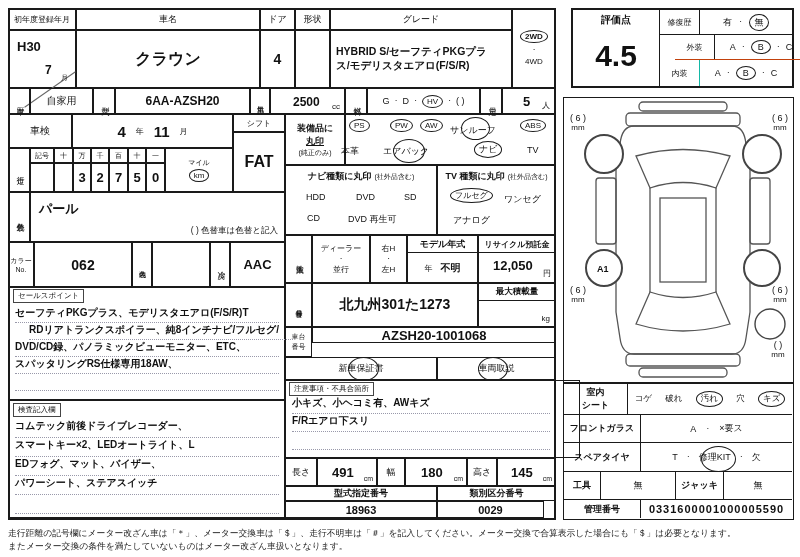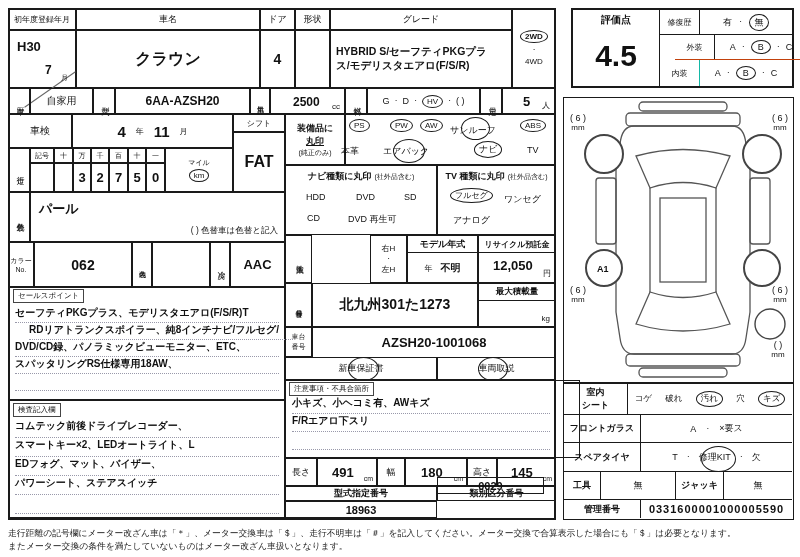--- a/index.html
+++ b/index.html
@@ -257,20 +257,25 @@
       <span class="s7">(社外品含む)</span>
     </div>
     <span class="a circ s8" style="left:12px;top:22px;">フルセグ</span>
     <span class="a s9" style="left:66px;top:27px;">ワンセグ</span>
     <span class="a s9" style="left:15px;top:48px;">アナログ</span>
   </div>
 
   <div class="a bd fx vt s8" style="left:285px;top:235px;width:27px;height:48px;">
       <span>輸入車</span>
     </div>
+  <div class="a bd col s8" style="left:312px;top:235px;width:58px;height:48px;">
+    <span>ディーラー</span>
+    <span class="s7">・</span>
+    <span>並行</span>
+  </div>
   <div class="a bd col s8" style="left:370px;top:235px;width:37px;height:48px;">
     <span>右H</span>
     <span class="s7">・</span>
     <span>左H</span>
   </div>
   <div class="a bd" style="left:407px;top:235px;width:71px;height:48px;">
     <div class="fx s9" style="height:16px;border-bottom:1px solid #1a1a1a;font-weight:bold;">
         <span>モデル年式</span>
       </div>
     <div class="fx" style="height:30px;gap:8px;">
@@ -295,21 +300,21 @@
   <div class="a bd" style="left:478px;top:283px;width:78px;height:44px;">
     <div class="fx" style="height:16px;border-bottom:1px solid #1a1a1a;font-weight:bold;font-size:8.5px;">
         <span>最大積載量</span>
       </div>
     <span class="a s8" style="right:5px;bottom:3px;">kg</span>
   </div>
 
   <div class="a bd col s7" style="left:285px;top:327px;width:27px;height:30px;">
       <span style="width:16px;text-align:center;">車台番号</span>
     </div>
-  <div class="a bd fx hand s13" style="left:312px;top:327px;width:244px;height:31px;text-align:right;">
+  <div class="a bd fx hand s13" style="left:312px;top:327px;width:244px;height:16px;text-align:right;">
       <span>AZSH20-1001068</span>
     </div>
 
   <div class="a bd fx s9" style="left:285px;top:357px;width:152px;height:23px;">
       <span>新車保証書</span>
     </div>
   <div class="oval" style="left:348px;top:357px;width:29px;height:22px;"></div>
   <div class="a bd fx s9" style="left:437px;top:357px;width:119px;height:23px;">
       <span>車両取説</span>
     </div>
@@ -346,21 +351,21 @@
 
   <div class="a bd fx s9" style="left:285px;top:486px;width:152px;height:15px;font-weight:bold;">
       <span>型式指定番号</span>
     </div>
   <div class="a bd fx hand s11" style="left:285px;top:501px;width:152px;height:17px;">
       <span>18963</span>
     </div>
   <div class="a bd fx s9" style="left:437px;top:486px;width:119px;height:15px;font-weight:bold;">
       <span>類別区分番号</span>
     </div>
-  <div class="a bd fx hand s11" style="left:437px;top:477px;width:107px;height:17px;">
+  <div class="a bd fx hand s11" style="left:437px;top:501px;width:107px;height:17px;">
       <span>0029</span>
     </div>
 
   <div class="a bd2" style="left:571px;top:8px;width:223px;height:80px;">
     <div class="a" style="left:0;top:0;width:87px;height:76px;border-right:1px solid #1a1a1a;">
       <div class="fx s10" style="height:20px;font-weight:bold;">
           <span>評価点</span>
         </div>
       <div class="fx hand" style="height:52px;font-size:30px;">
           <span>4.5</span>

